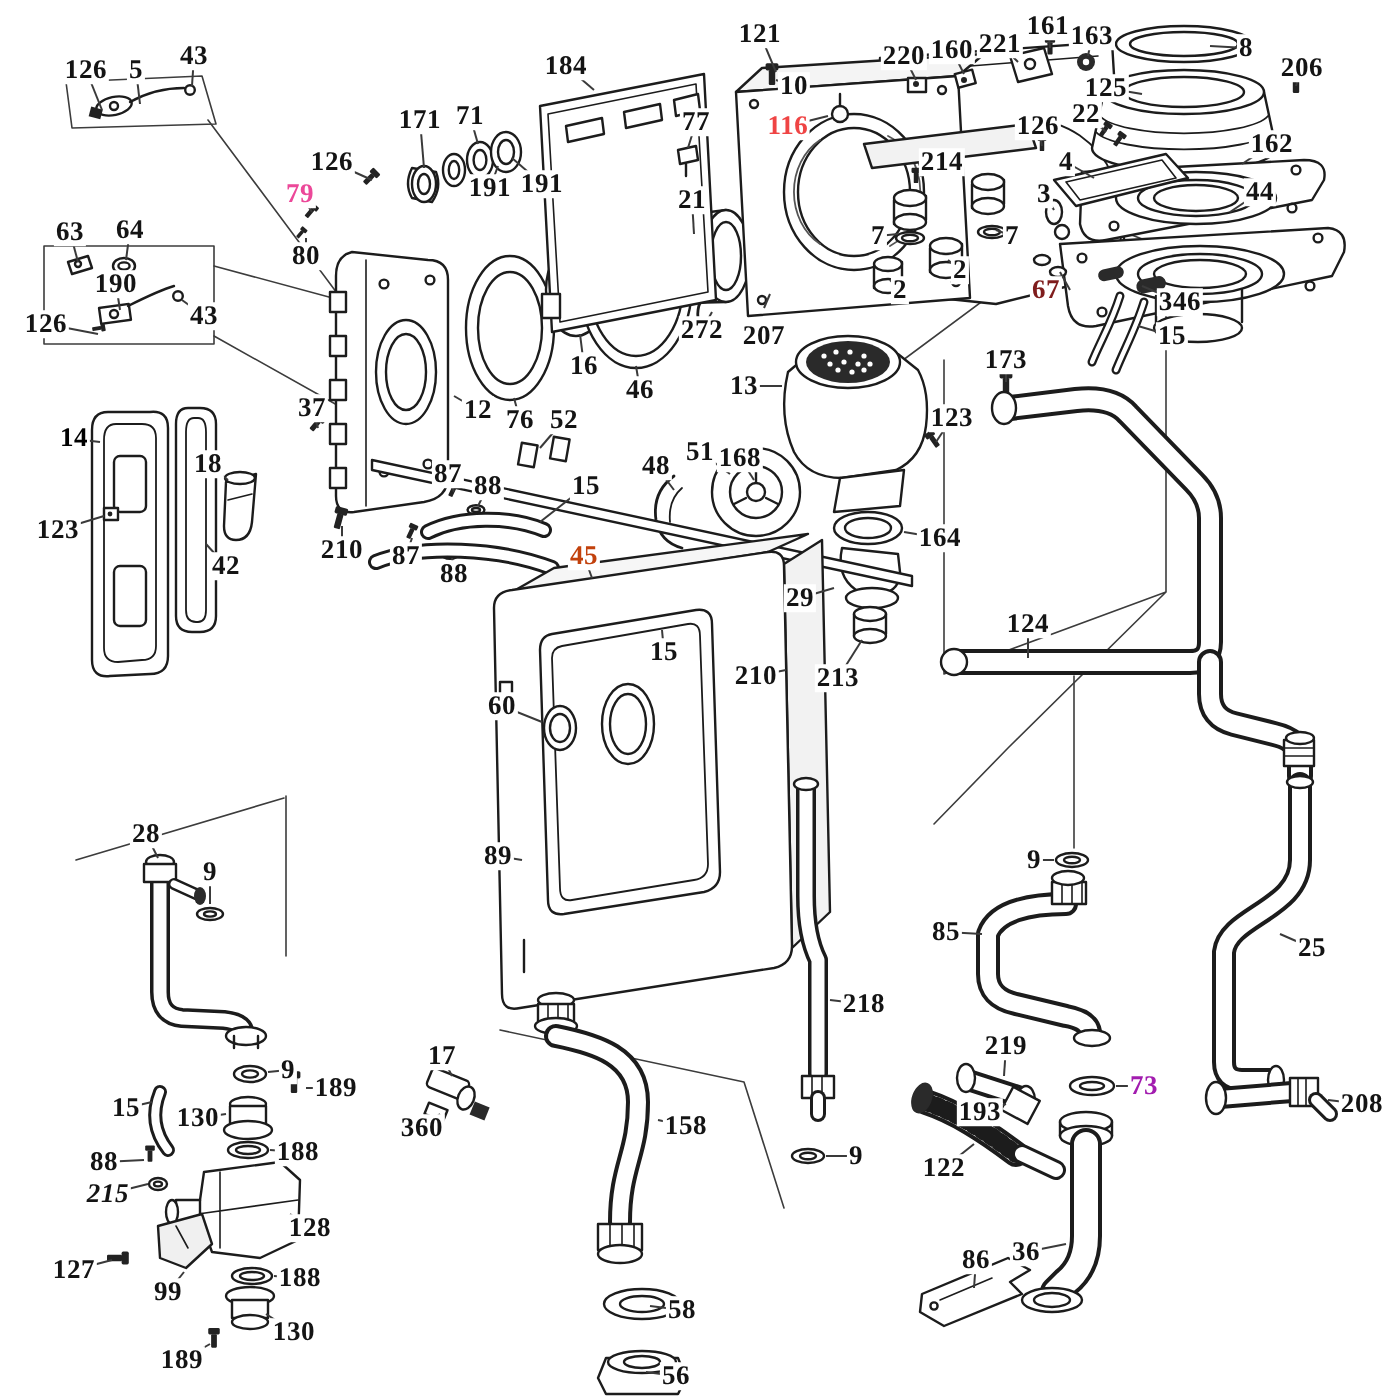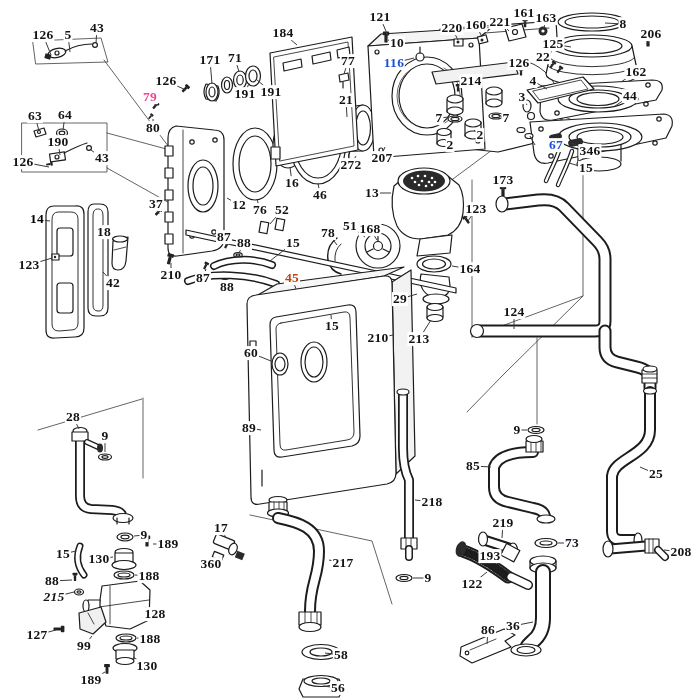--- a/index.html
+++ b/index.html
@@ -567,60 +567,60 @@
       <div class="callout" style="left: 235px; top: 58px; color: rgb(20, 20, 20);">71</div>
       <div class="callout" style="left: 166px; top: 81px; color: rgb(20, 20, 20);">126</div>
       <div class="callout" style="left: 150px; top: 97px; color: #ec4899;">79</div>
       <div class="callout" style="left: 153px; top: 128px; color: rgb(20, 20, 20);">80</div>
       <div class="callout" style="left: 245px; top: 94px; color: rgb(20, 20, 20);">191</div>
       <div class="callout" style="left: 271px; top: 92px; color: rgb(20, 20, 20);">191</div>
       <div class="callout" style="left: 283px; top: 33px; color: rgb(20, 20, 20);">184</div>
       <div class="callout" style="left: 380px; top: 17px; color: rgb(20, 20, 20);">121</div>
       <div class="callout" style="left: 397px; top: 43px; color: rgb(20, 20, 20);">10</div>
       <div class="callout" style="left: 348px; top: 61px; color: rgb(20, 20, 20);">77</div>
-      <div class="callout" style="left: 394px; top: 63px; color: #1d4ed8;">116</div>
+      <div class="callout" style="left: 394px; top: 63px; color: #ef4444;">116</div>
       <div class="callout" style="left: 452px; top: 28px; color: rgb(20, 20, 20);">220</div>
       <div class="callout" style="left: 476px; top: 25px; color: rgb(20, 20, 20);">160</div>
       <div class="callout" style="left: 500px; top: 22px; color: rgb(20, 20, 20);">221</div>
       <div class="callout" style="left: 524px; top: 13px; color: rgb(20, 20, 20);">161</div>
       <div class="callout" style="left: 546px; top: 18px; color: rgb(20, 20, 20);">163</div>
       <div class="callout" style="left: 623px; top: 24px; color: rgb(20, 20, 20);">8</div>
       <div class="callout" style="left: 651px; top: 34px; color: rgb(20, 20, 20);">206</div>
       <div class="callout" style="left: 553px; top: 44px; color: rgb(20, 20, 20);">125</div>
       <div class="callout" style="left: 543px; top: 57px; color: rgb(20, 20, 20);">22</div>
       <div class="callout" style="left: 519px; top: 63px; color: rgb(20, 20, 20);">126</div>
       <div class="callout" style="left: 636px; top: 72px; color: rgb(20, 20, 20);">162</div>
       <div class="callout" style="left: 533px; top: 81px; color: rgb(20, 20, 20);">4</div>
       <div class="callout" style="left: 471px; top: 81px; color: rgb(20, 20, 20);">214</div>
       <div class="callout" style="left: 522px; top: 97px; color: rgb(20, 20, 20);">3</div>
       <div class="callout" style="left: 630px; top: 96px; color: rgb(20, 20, 20);">44</div>
       <div class="callout" style="left: 346px; top: 100px; color: rgb(20, 20, 20);">21</div>
       <div class="callout" style="left: 439px; top: 118px; color: rgb(20, 20, 20);">7</div>
       <div class="callout" style="left: 506px; top: 118px; color: rgb(20, 20, 20);">7</div>
       <div class="callout" style="left: 480px; top: 135px; color: rgb(20, 20, 20);">2</div>
       <div class="callout" style="left: 450px; top: 145px; color: rgb(20, 20, 20);">2</div>
-      <div class="callout" style="left: 556px; top: 145px; color: #1d4ed8;">67</div>
+      <div class="callout" style="left: 523px; top: 145px; color: #7f1d1d;">67</div>
       <div class="callout" style="left: 590px; top: 151px; color: rgb(20, 20, 20);">346</div>
       <div class="callout" style="left: 586px; top: 168px; color: rgb(20, 20, 20);">15</div>
       <div class="callout" style="left: 503px; top: 180px; color: rgb(20, 20, 20);">173</div>
       <div class="callout" style="left: 351px; top: 165px; color: rgb(20, 20, 20);">272</div>
-      <div class="callout" style="left: 382px; top: 158px; color: rgb(20, 20, 20);">207</div>
+      <div class="callout" style="left: 382px; top: 168px; color: rgb(20, 20, 20);">207</div>
       <div class="callout" style="left: 292px; top: 183px; color: rgb(20, 20, 20);">16</div>
       <div class="callout" style="left: 320px; top: 195px; color: rgb(20, 20, 20);">46</div>
       <div class="callout" style="left: 372px; top: 193px; color: rgb(20, 20, 20);">13</div>
       <div class="callout" style="left: 476px; top: 209px; color: rgb(20, 20, 20);">123</div>
       <div class="callout" style="left: 239px; top: 205px; color: rgb(20, 20, 20);">12</div>
       <div class="callout" style="left: 260px; top: 210px; color: rgb(20, 20, 20);">76</div>
       <div class="callout" style="left: 282px; top: 210px; color: rgb(20, 20, 20);">52</div>
       <div class="callout" style="left: 156px; top: 204px; color: rgb(20, 20, 20);">37</div>
       <div class="callout" style="left: 37px; top: 219px; color: #000000; text-align: right;">14</div>
       <div class="callout" style="left: 104px; top: 232px; color: rgb(20, 20, 20);">18</div>
       <div class="callout" style="left: 350px; top: 226px; color: rgb(20, 20, 20);">51</div>
       <div class="callout" style="left: 370px; top: 229px; color: rgb(20, 20, 20); text-align: right;">168</div>
-      <div class="callout" style="left: 328px; top: 233px; color: rgb(20, 20, 20);">78</div>
+      <div class="callout" style="left: 328px; top: 233px; color: rgb(20, 20, 20);">48</div>
       <div class="callout" style="left: 224px; top: 237px; color: rgb(20, 20, 20);">87</div>
       <div class="callout" style="left: 244px; top: 243px; color: rgb(20, 20, 20);">88</div>
       <div class="callout" style="left: 293px; top: 243px; color: rgb(20, 20, 20);">15</div>
       <div class="callout" style="left: 29px; top: 265px; color: rgb(20, 20, 20);">123</div>
       <div class="callout" style="left: 470px; top: 269px; color: rgb(20, 20, 20);">164</div>
       <div class="callout" style="left: 171px; top: 275px; color: rgb(20, 20, 20);">210</div>
       <div class="callout" style="left: 203px; top: 278px; color: rgb(20, 20, 20);">87</div>
       <div class="callout" style="left: 292px; top: 278px; color: #c2410c; text-align: right;">45</div>
       <div class="callout" style="left: 113px; top: 283px; color: rgb(20, 20, 20);">42</div>
       <div class="callout" style="left: 227px; top: 287px; color: rgb(20, 20, 20);">88</div>
@@ -634,27 +634,27 @@
       <div class="callout" style="left: 105px; top: 436px; color: rgb(20, 20, 20);">9</div>
       <div class="callout" style="left: 249px; top: 428px; color: rgb(20, 20, 20);">89</div>
       <div class="callout" style="left: 517px; top: 430px; color: rgb(20, 20, 20);">9</div>
       <div class="callout" style="left: 473px; top: 466px; color: rgb(20, 20, 20);">85</div>
       <div class="callout" style="left: 656px; top: 474px; color: rgb(20, 20, 20);">25</div>
       <div class="callout" style="left: 432px; top: 502px; color: rgb(20, 20, 20);">218</div>
       <div class="callout" style="left: 503px; top: 523px; color: rgb(20, 20, 20);">219</div>
       <div class="callout" style="left: 221px; top: 528px; color: rgb(20, 20, 20);">17</div>
       <div class="callout" style="left: 144px; top: 535px; color: rgb(20, 20, 20);">9</div>
       <div class="callout" style="left: 168px; top: 544px; color: rgb(20, 20, 20);">189</div>
-      <div class="callout" style="left: 572px; top: 543px; color: #0f172a;">73</div>
+      <div class="callout" style="left: 572px; top: 543px; color: #a21caf;">73</div>
       <div class="callout" style="left: 681px; top: 552px; color: rgb(20, 20, 20);">208</div>
       <div class="callout" style="left: 63px; top: 554px; color: rgb(20, 20, 20);">15</div>
       <div class="callout" style="left: 490px; top: 556px; color: rgb(20, 20, 20);">193</div>
       <div class="callout" style="left: 99px; top: 559px; color: rgb(20, 20, 20);">130</div>
       <div class="callout" style="left: 211px; top: 564px; color: rgb(20, 20, 20);">360</div>
-      <div class="callout" style="left: 343px; top: 563px; color: rgb(20, 20, 20);">217</div>
+      <div class="callout" style="left: 343px; top: 563px; color: rgb(20, 20, 20);">158</div>
       <div class="callout" style="left: 52px; top: 581px; color: rgb(20, 20, 20);">88</div>
       <div class="callout" style="left: 149px; top: 576px; color: rgb(20, 20, 20);">188</div>
       <div class="callout" style="left: 472px; top: 584px; color: rgb(20, 20, 20);">122</div>
       <div class="callout" style="left: 428px; top: 578px; color: rgb(20, 20, 20);">9</div>
       <div class="callout" style="left: 54px; top: 597px; color: rgb(20, 20, 20); font-style: italic;">215</div>
       <div class="callout" style="left: 155px; top: 614px; color: rgb(20, 20, 20);">128</div>
       <div class="callout" style="left: 513px; top: 626px; color: rgb(20, 20, 20);">36</div>
       <div class="callout" style="left: 488px; top: 630px; color: rgb(20, 20, 20);">86</div>
       <div class="callout" style="left: 37px; top: 635px; color: rgb(20, 20, 20);">127</div>
       <div class="callout" style="left: 150px; top: 639px; color: rgb(20, 20, 20);">188</div>

